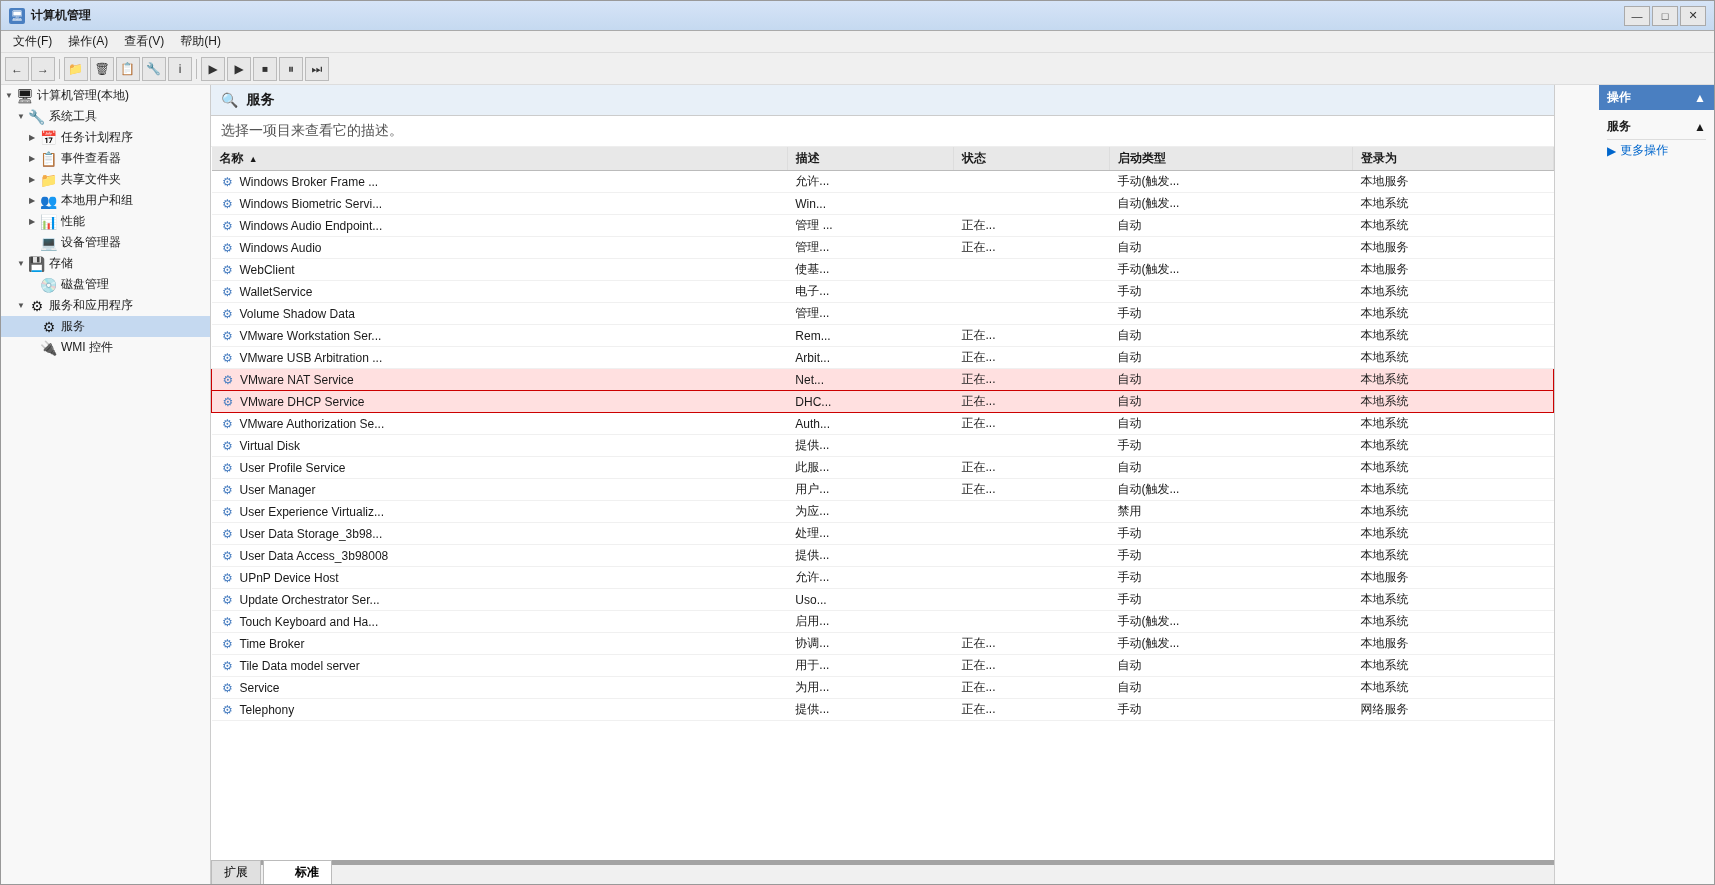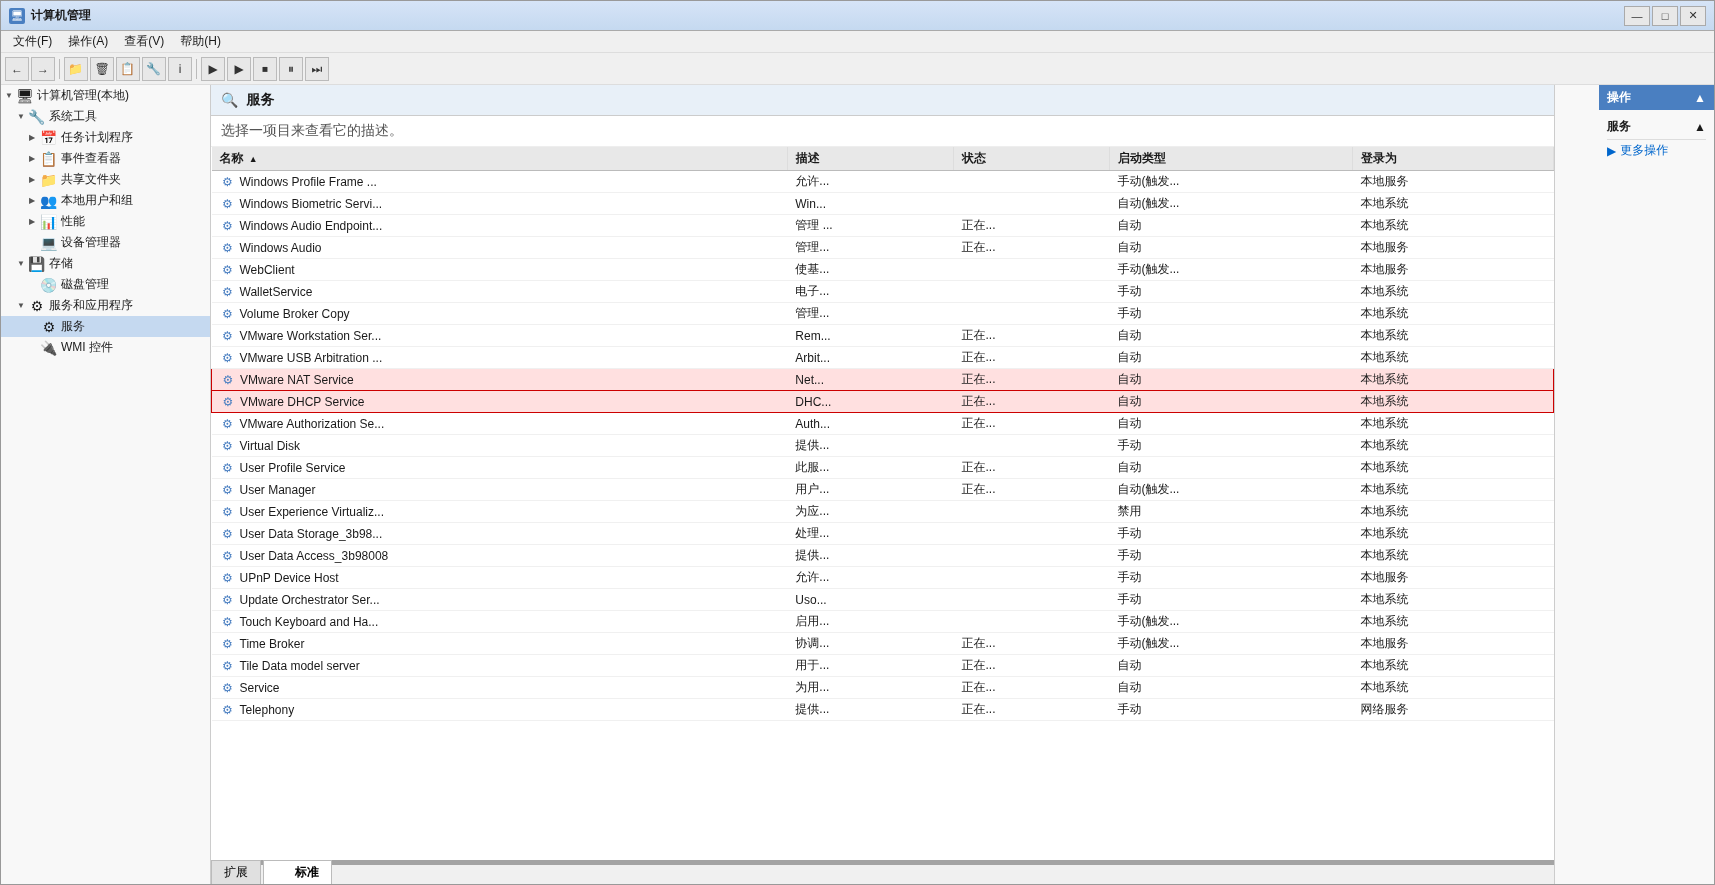--- a/index.html
+++ b/index.html
@@ -496,21 +496,21 @@
               <th>描述</th>
               <th>状态</th>
               <th>启动类型</th>
               <th>登录为</th>
             </tr>
           </thead>
           <tbody id="services-tbody">
           <tr>
     <td><span class="service-icon">
                     <span class="svc-icon" style="color:#4a7fc1;">⚙</span>
-                    <span>Windows Profile Frame ...</span>
+                    <span>Windows Broker Frame ...</span>
                   </span></td>
     <td>允许...</td>
     <td></td>
     <td>手动(触发...</td>
     <td>本地服务</td>
   </tr>
               <tr>
     <td><span class="service-icon">
                     <span class="svc-icon" style="color:#4a7fc1;">⚙</span>
                     <span>Windows Biometric Servi...</span>
@@ -556,21 +556,21 @@
                     <span>WalletService</span>
                   </span></td>
     <td>电子...</td>
     <td></td>
     <td>手动</td>
     <td>本地系统</td>
   </tr>
               <tr>
     <td><span class="service-icon">
                     <span class="svc-icon" style="color:#4a7fc1;">⚙</span>
-                    <span>Volume Broker Copy</span>
+                    <span>Volume Shadow Data</span>
                   </span></td>
     <td>管理...</td>
     <td></td>
     <td>手动</td>
     <td>本地系统</td>
   </tr>
               <tr>
     <td><span class="service-icon">
                     <span class="svc-icon" style="color:#4a7fc1;">⚙</span>
                     <span>VMware Workstation Ser...</span>

